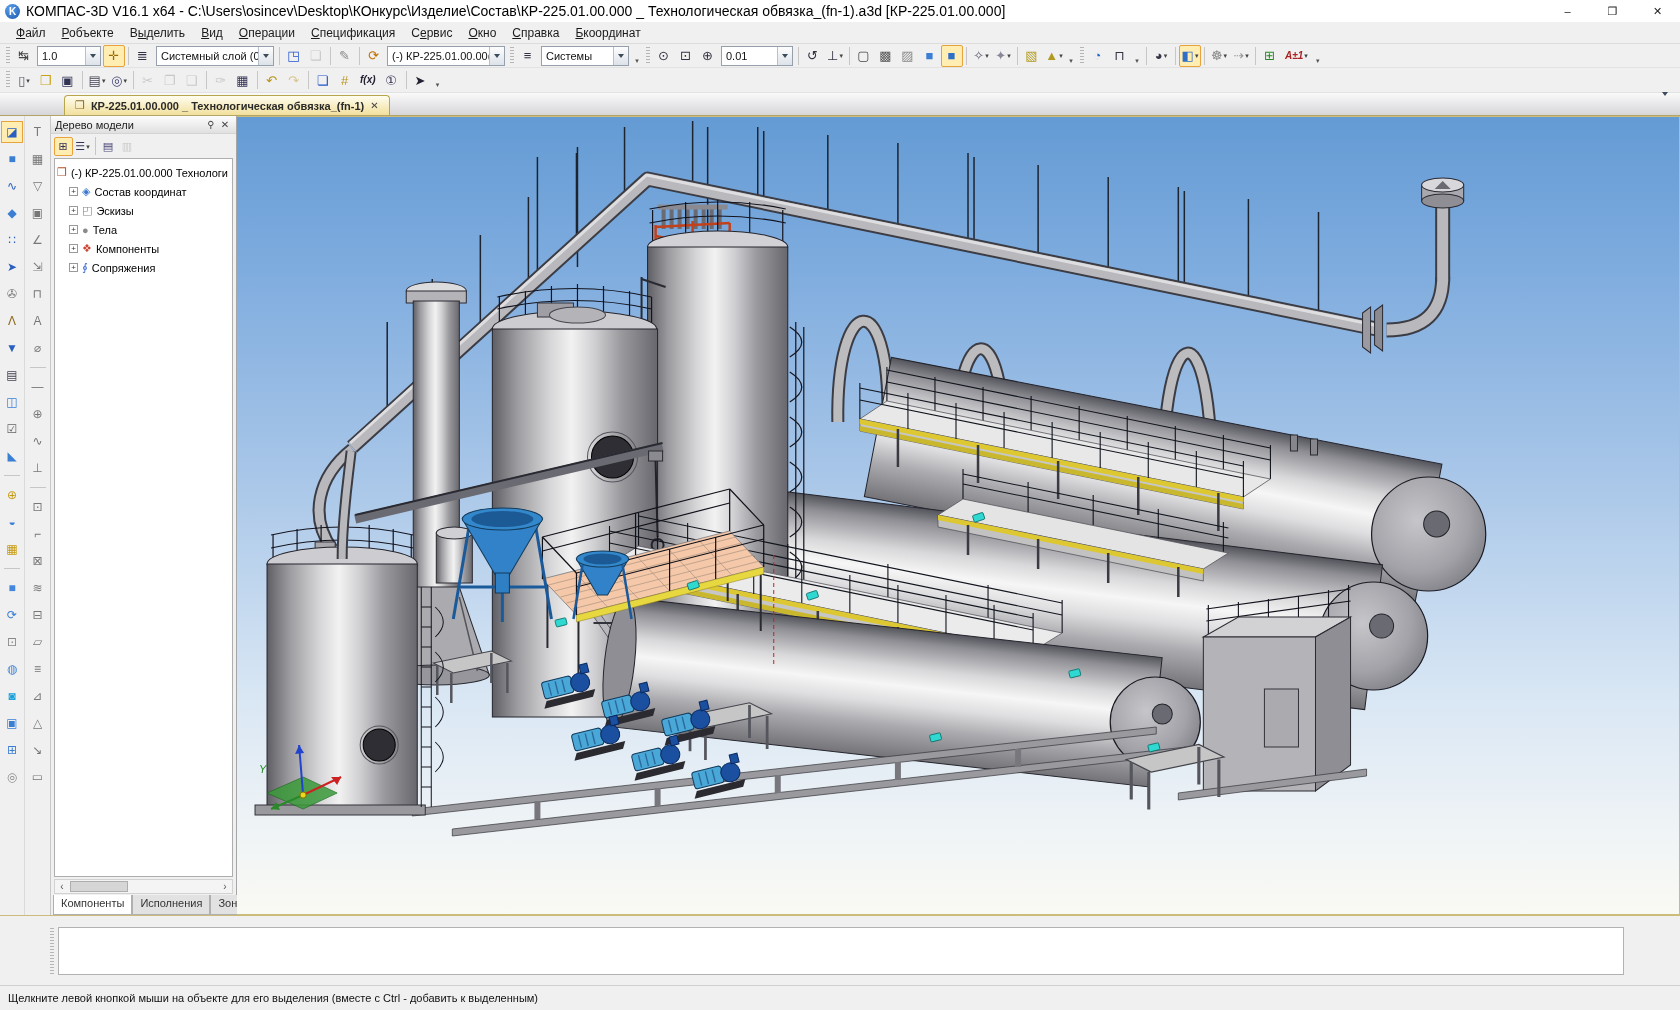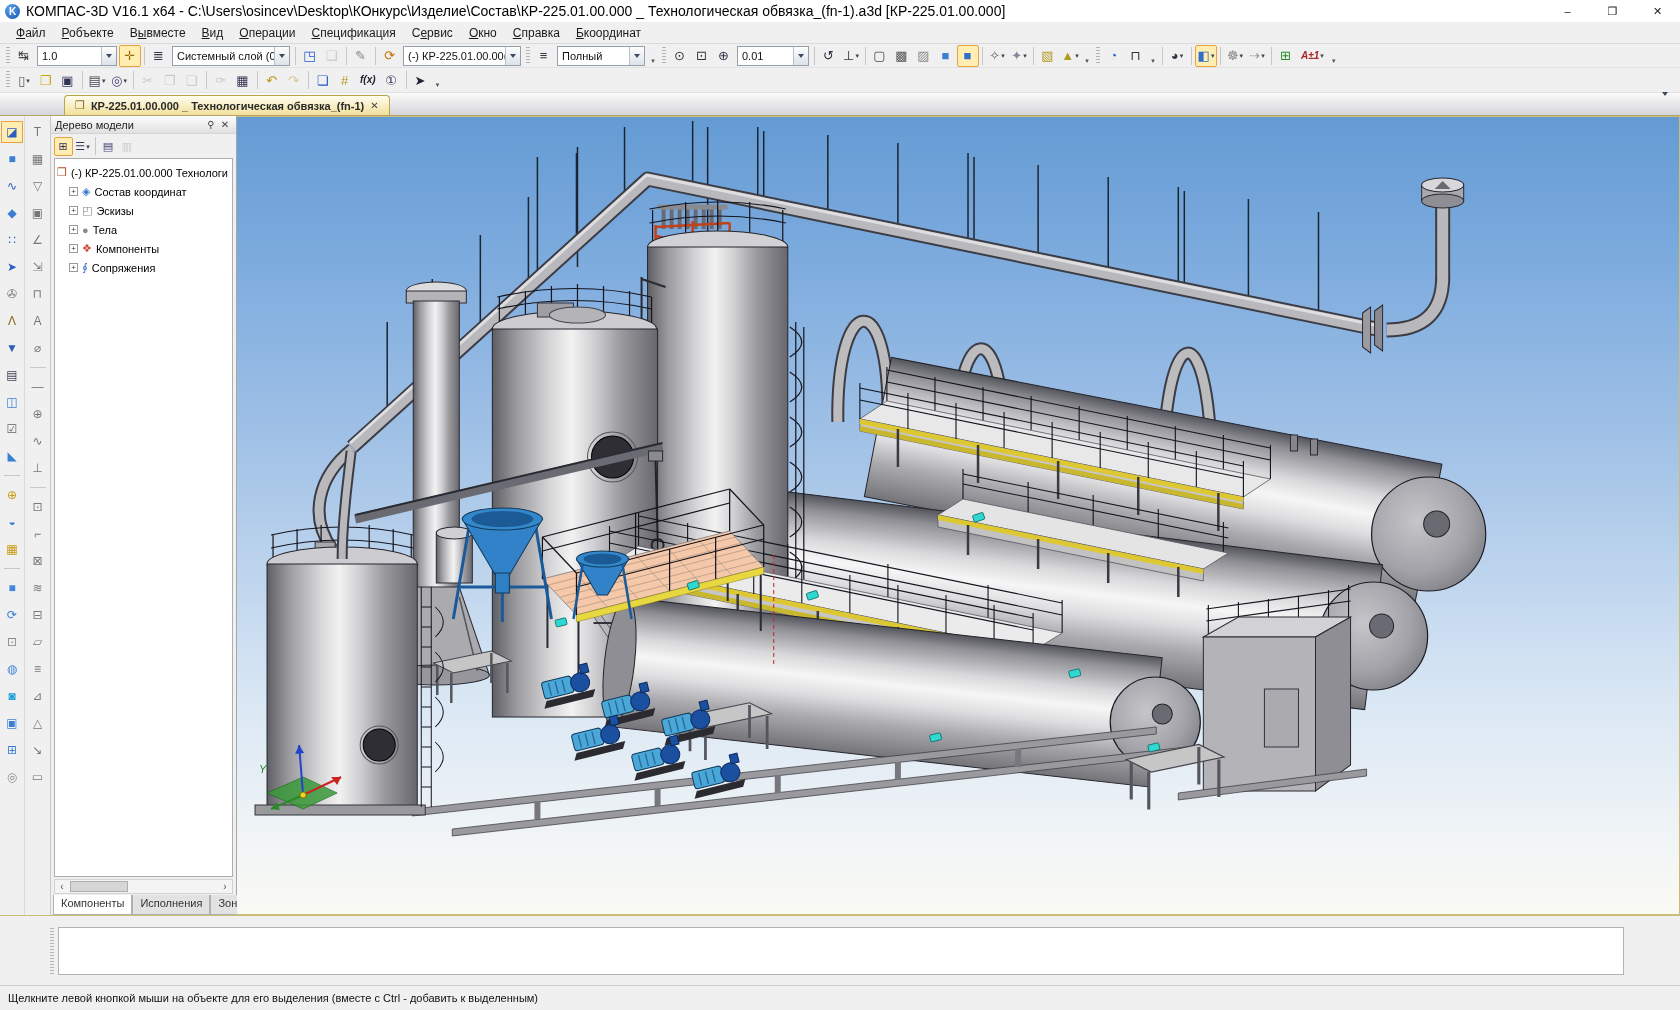--- a/index.html
+++ b/index.html
@@ -108,21 +108,21 @@
     <span class="winbtn">✕</span>
   </span>
 </div>
 
 <div class="menubar">
 
     <span class="mitem"><span></span><span class="ac">Ф</span><span>айл</span></span>
 
     <span class="mitem"><span></span><span class="ac">Р</span><span>объекте</span></span>
 
-    <span class="mitem"><span>В</span><span class="ac">ы</span><span>вместе</span></span>
+    <span class="mitem"><span>В</span><span class="ac">ы</span><span>делить</span></span>
 
     <span class="mitem"><span></span><span class="ac">В</span><span>ид</span></span>
 
     <span class="mitem"><span></span><span class="ac">О</span><span>перации</span></span>
 
     <span class="mitem"><span></span><span class="ac">С</span><span>пецификация</span></span>
 
     <span class="mitem"><span>С</span><span class="ac">е</span><span>рвис</span></span>
 
     <span class="mitem"><span></span><span class="ac">О</span><span>кно</span></span>
@@ -133,21 +133,21 @@
   </div>
 
 <div class="trow trow1">
   <span style="display:inline-flex;align-items:center">
       <span class="tgrip"><span class="g"></span><span class="dd"></span></span>
       <span class="tb">
         <span class="g" style="color: rgb(68, 68, 68);">↹</span>
         <span class="dd"></span>
       </span>
     </span>
-  <span class="combo" style="width:80px">
+  <span class="combo" style="width:64px">
     <span class="val">1.0</span>
     <span class="cbtn">
         <i class="tri"></i>
       </span>
   </span>
   <span style="display:inline-flex;align-items:center">
       <span class="tb hl">
         <span class="g" style="color: rgb(154, 106, 0);">✛</span>
         <span class="dd"></span>
       </span>
@@ -191,21 +191,21 @@
       </span>
   </span>
   <span style="display:inline-flex;align-items:center">
       <span class="tgrip"><span class="g"></span><span class="dd"></span></span>
       <span class="tb">
         <span class="g" style="color: rgb(51, 51, 68);">≡</span>
         <span class="dd"></span>
       </span>
     </span>
   <span class="combo" style="width:88px">
-    <span class="val">Полный</span>
+    <span class="val">Системы</span>
     <span class="cbtn">
         <i class="tri"></i>
       </span>
   </span>
   <span style="display:inline-flex;align-items:center">
       <span class="tovf">
         <span class="g">▾</span>
         <span class="dd"></span>
       </span>
       <span class="tgrip"><span class="g"></span><span class="dd"></span></span>

